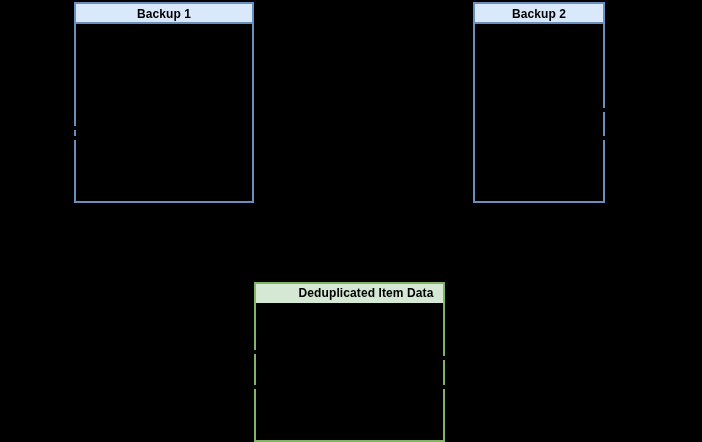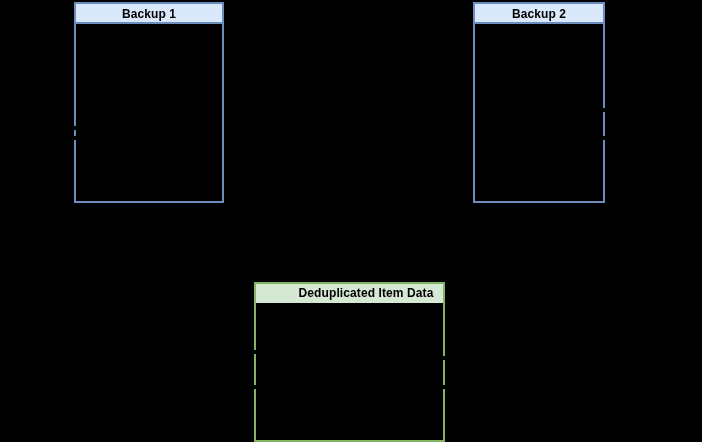--- a/index.html
+++ b/index.html
@@ -70,21 +70,21 @@
   
   .port {
     position: absolute;
     background: #000000;
     width: 3px;
     height: 3px;
     z-index: 5;
   }
 
   
-  #backup1 { left: 74px;  top: 2px;   width: 150px; height: 201px; border-radius: 25px; }
+  #backup1 { left: 74px;  top: 2px;   width: 180px; height: 201px; border-radius: 25px; }
   #backup1 .node-body { top: 22px; height: 179px; }
 
   #backup2 { left: 473px; top: 2px;   width: 132px; height: 201px; }
   #backup2 .node-body { top: 22px; height: 179px; }
 
   #dedup   { left: 254px; top: 282px; width: 191px; height: 160px; }
   #dedup .node-header { height: 24px; line-height: 19px; padding-left: 33px; }
   #dedup .node-body { top: 21px; height: 139px; }
 </style>
 </head>

